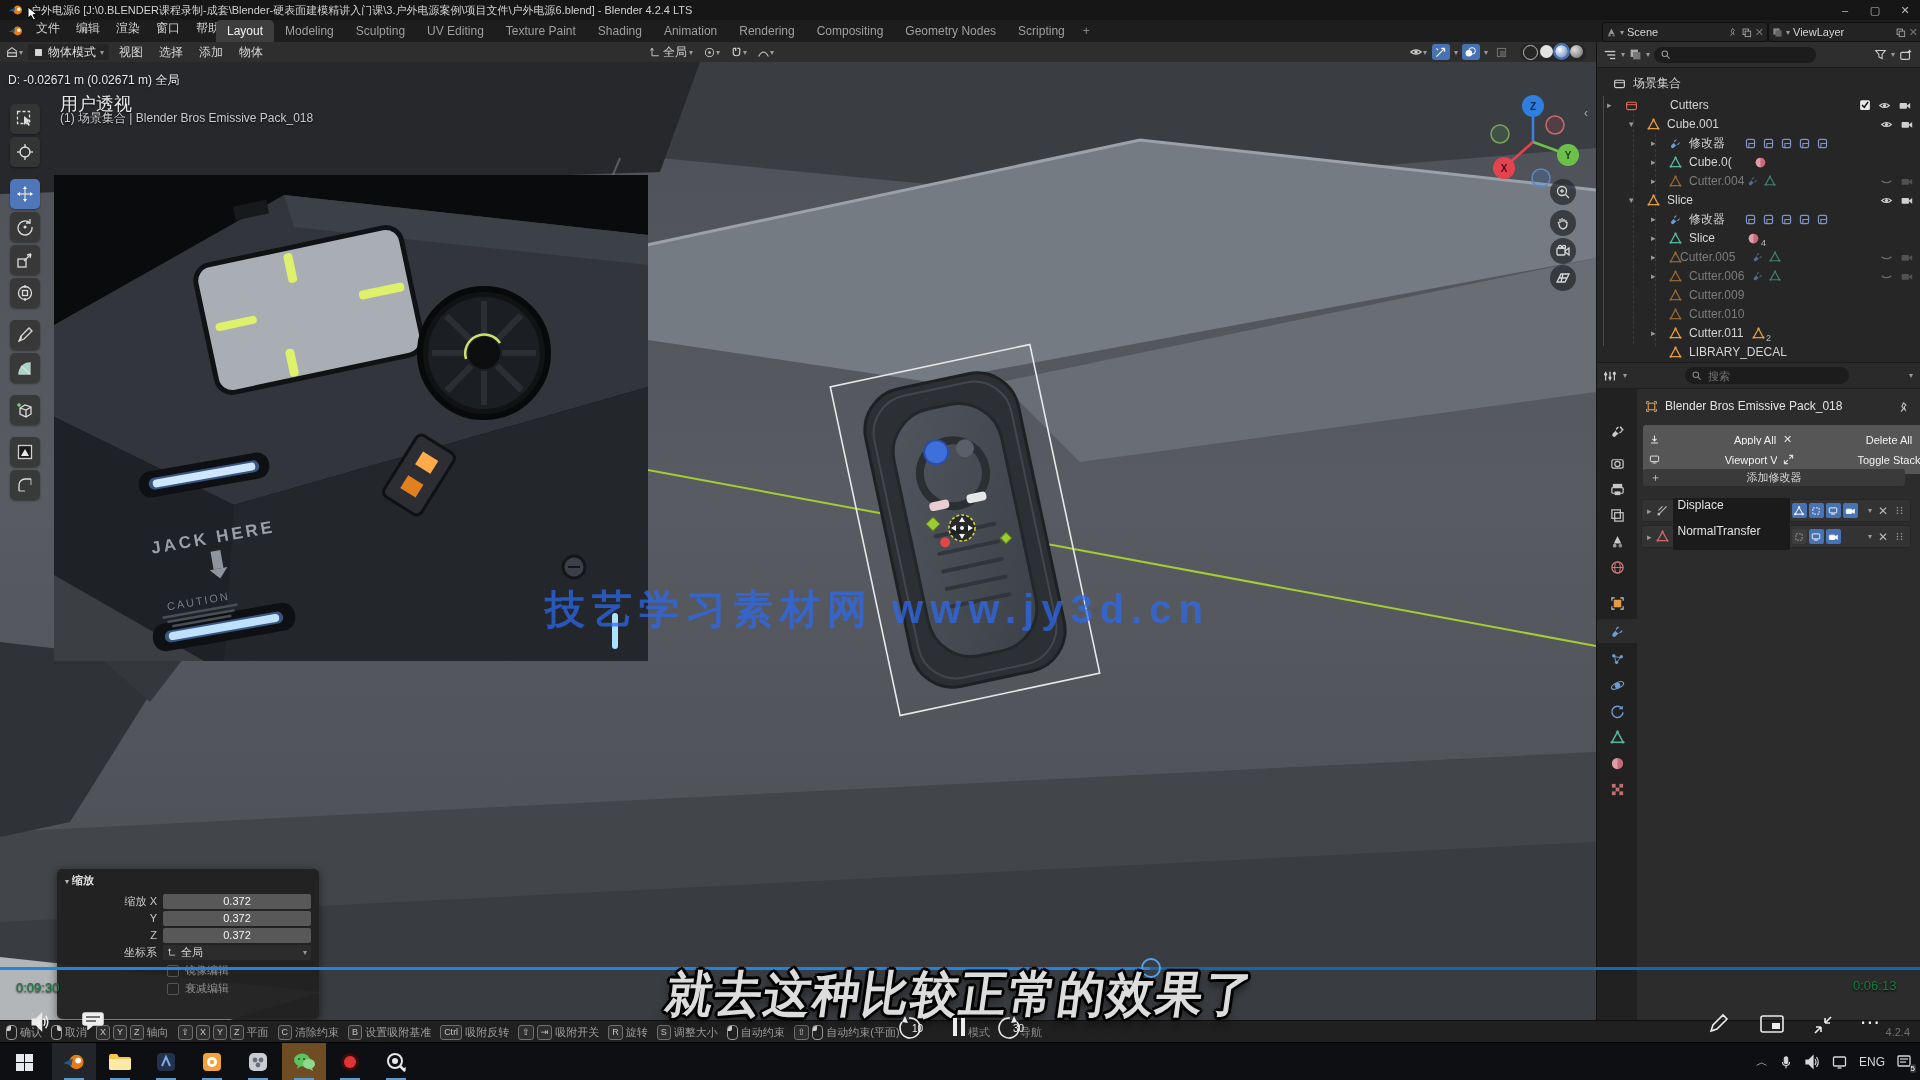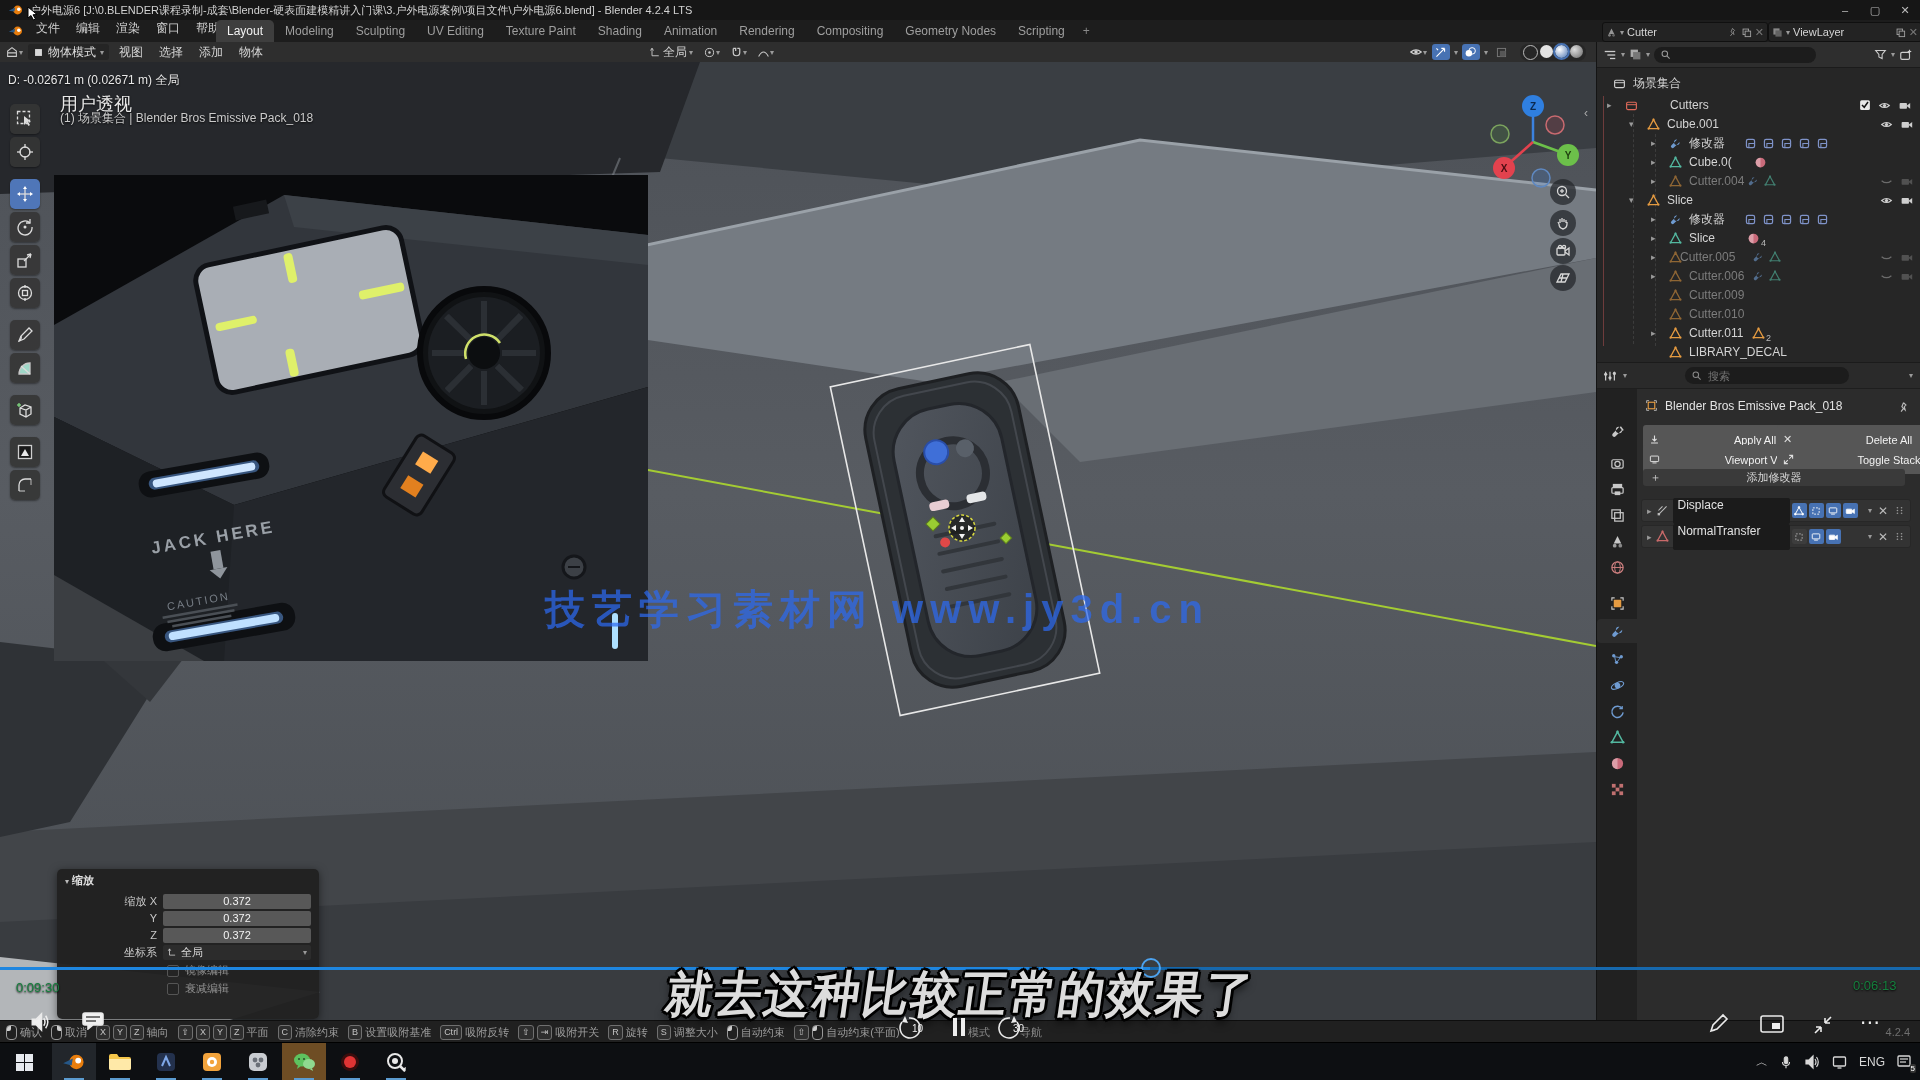--- a/index.html
+++ b/index.html
@@ -80,21 +80,21 @@
   .colline{position:absolute;border-left:1px solid #6e3c3c;width:0;}
   
   .props{left:1596px;top:362px;width:324px;height:658px;background:#2c2c2c;border-left:1px solid #141414;border-top:1px solid #1b1b1b;}
   .phead{position:absolute;left:0;top:0;width:324px;height:26px;background:#2a2a2a;border-bottom:1px solid #1e1e1e;
     display:flex;align-items:center;gap:6px;padding-left:6px;box-sizing:border-box;}
   .psearch{width:152px;height:17px;background:#1c1c1c;border-radius:9px;display:flex;align-items:center;padding:0 6px;gap:4px;margin-left:52px;}
   .psearch input{background:transparent;border:0;outline:0;color:#aaa;width:110px;font-size:11px;font-family:inherit;}
   .ptabs{position:absolute;left:0;top:26px;width:40px;height:632px;background:#212121;}
   .ptab{position:absolute;left:0;width:40px;height:24px;display:flex;align-items:center;justify-content:center;}
   .ptab.active{background:#2c2c2c;border-radius:4px 0 0 4px;}
-  .pbread{position:absolute;left:48px;top:36px;display:flex;align-items:flex-start;gap:7px;color:#e3e3e3;}
+  .pbread{position:absolute;left:48px;top:36px;display:flex;align-items:flex-end;gap:7px;color:#e3e3e3;}
   .pbtn{position:absolute;height:29px;background:#565656;border-radius:3px;display:flex;align-items:center;
     justify-content:center;gap:5px;color:#f2f2f2;font-size:11px;padding-left:48px;}
   .pbtn .bic{position:absolute;left:6px;opacity:.9;display:flex;}
   .addmod{position:absolute;left:46px;top:106px;width:262px;height:17px;background:#3a3a3a;border-radius:3px;
     display:flex;align-items:center;justify-content:center;color:#d5d5d5;font-size:11px;}
   .addmod .plus{position:absolute;left:7px;color:#ccc;}
   .modrow{position:absolute;left:44px;width:268px;height:21px;background:#333333;border:1px solid #272727;
     border-radius:3px;display:flex;align-items:center;}
   .modname{width:112px;height:26px;background:#1b1b1b;border-radius:2px;color:#e2e2e2;font-size:12px;
     line-height:15px;padding-left:5px;margin-left:4px;}
@@ -275,21 +275,21 @@
       <span class="tab">Scripting</span>
       <span class="tab addtab">+</span>
     </div>
     <div class="idwidget" style="left:1602px;width:158px">
       <svg class="wic" width="11" height="11" viewBox="0 0 16 16">
           <path d="M8 2 L12 10 H4 Z" fill="#bbb"></path>
           <circle cx="5" cy="12" r="2" fill="#999"></circle>
           <circle cx="11" cy="12" r="2" fill="#777"></circle>
         </svg>
       <span class="caret">▾</span>
-      <span style="flex:1">Cutter</span>
+      <span style="flex:1">Scene</span>
       <svg class="wic" width="11" height="11">
           <use href="#i-pin" color="#aaa"></use>
         </svg>
       <svg class="wic" width="11" height="11">
           <use href="#i-copy" color="#ccc"></use>
         </svg>
       <span style="color:#777">✕</span>
     </div>
     <div class="idwidget" style="left:1768px;width:146px">
       <svg class="wic" width="11" height="11" viewBox="0 0 16 16">

